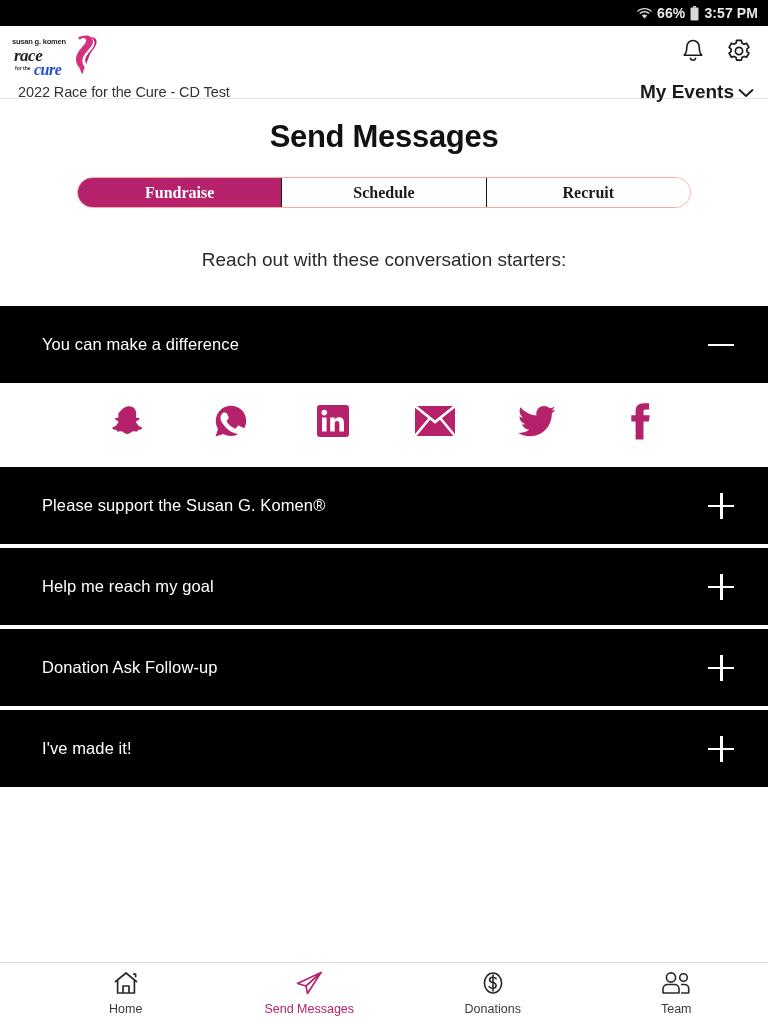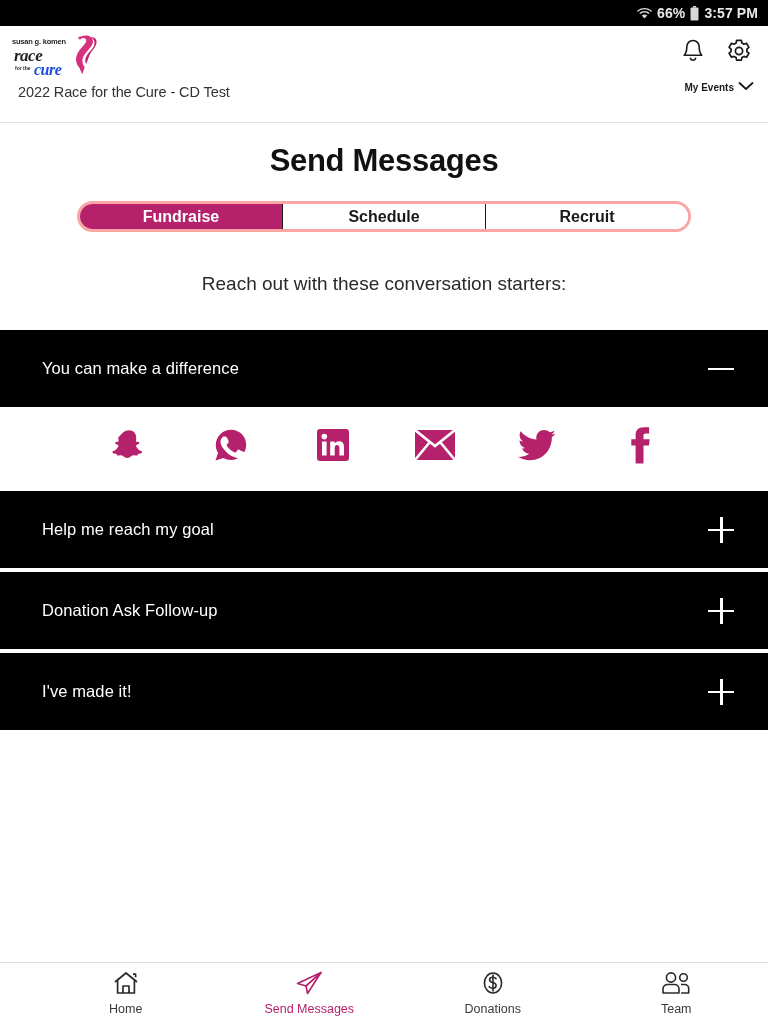--- a/index.html
+++ b/index.html
@@ -25,21 +25,21 @@
     color: #e8e8e8;
     font-size: 14px;
     font-weight: bold;
     letter-spacing: 0.1px;
   }
   .wifi-icon { display: flex; align-items: center; }
   .battery-icon { display: flex; align-items: center; }
 
   
   .app-header {
-    height: 97px;
+    height: 73px;
     background: #ffffff;
     position: relative;
     border-bottom: 1px solid #e3e3e3;
     padding-left: 16px;
   }
   .logo-wrap {
     position: absolute;
     left: 10px;
     top: 8px;
     width: 92px;
@@ -111,21 +111,21 @@
   .my-events {
     position: absolute;
     right: 14px;
     top: 55px;
     display: flex;
     align-items: center;
     gap: 4px;
     cursor: pointer;
   }
   .my-events span {
-    font-size: 10px;
+    font-size: 19px;
     font-weight: bold;
     color: #1a1a1a;
   }
 
   
   .page-body {
     background: #ffffff;
     padding-top: 4px;
   }
   .page-title {
@@ -136,24 +136,25 @@
     margin-top: 16px;
     letter-spacing: -0.3px;
   }
 
   
   .tab-group {
     margin: 22px auto 0;
     width: 614px;
     height: 31px;
     display: flex;
-    border: 3px solid #fca5a5;
+    border: 1px solid #fca5a5;
     border-radius: 16px;
     overflow: hidden;
     background: #ffffff;
+    font-family: Liberation Serif, serif;
   }
   .tab {
     flex: 1;
     display: flex;
     align-items: center;
     justify-content: center;
     font-size: 16px;
     font-weight: bold;
     color: #1a1a1a;
     background: #ffffff;
@@ -373,20 +374,29 @@
           </svg>
         </span>
         <span class="share-icon">
           <svg width="22" height="38" viewBox="0 0 22 38" fill="#b5216a">
             <path d="M15.5 13.2V9.8c0-1.5 0.3-2.3 2.6-2.3h3V1.2h-4.9C9.8 1.2 7.6 4.2 7.6 9.2v4h-4.3v6.3h4.3v18h7.9v-18h5.4l0.8-6.3z"></path>
           </svg>
         </span>
       </div>
     </div>
 
+    <div class="acc-item">
+      <div class="acc-header">
+        <span class="acc-title">Please support the Susan G. Komen®</span>
+        <span class="acc-toggle">
+          <span class="bar-h"></span>
+            <span class="bar-v"></span>
+        </span>
+      </div>
+    </div>
 
     <div class="acc-item">
       <div class="acc-header">
         <span class="acc-title">Help me reach my goal</span>
         <span class="acc-toggle">
           <span class="bar-h"></span>
             <span class="bar-v"></span>
         </span>
       </div>
     </div>

